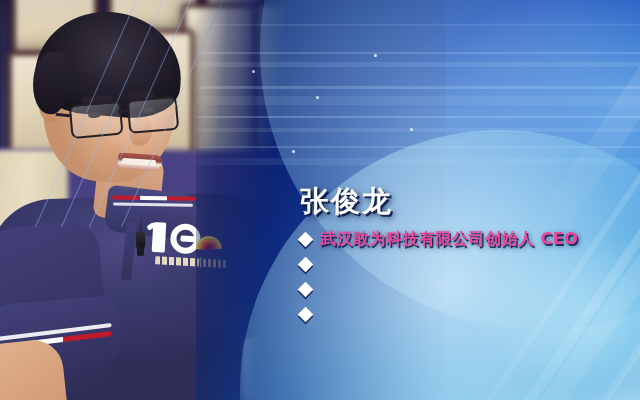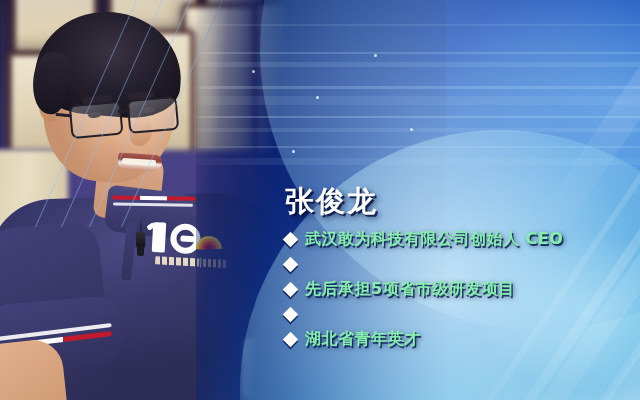--- a/index.html
+++ b/index.html
@@ -308,38 +308,38 @@
     transform:rotate(34deg);
   }
 
   .sparkle{position:absolute;width:3px;height:3px;border-radius:50%;background:rgba(225,240,255,.9);filter:blur(.4px);}
 
   
   .hairlines{position:absolute;left:0;top:0;width:330px;height:210px;pointer-events:none;}
   .hl{position:absolute;top:-60px;width:1px;height:300px;background:rgba(150,190,255,.45);transform:rotate(24deg);}
 
   
-  .textblock{position:absolute;left:285px;top:186px;width:340px;}
+  .textblock{position:absolute;left:300px;top:186px;width:340px;}
   .name{
     margin:0;
     font-size:29px;line-height:1.08;font-weight:700;color:#ffffff;
     letter-spacing:2px;
     text-shadow:2px 2px 0 rgba(6,20,70,.85), 3px 3px 6px rgba(4,14,56,.75);
   }
   .bullets{list-style:none;margin:10px 0 0 0;padding:0;}
   .bullet{
     display:flex;align-items:center;gap:9px;height:25px;
   }
   .dia{
     flex:0 0 auto;width:11px;height:11px;background:#ffffff;
     transform:rotate(45deg);
     box-shadow:1.5px 1.5px 0 rgba(6,22,76,.8);
   }
   .btxt{
-    font-size:16px;font-weight:700;color:#86efac;letter-spacing:.5px;white-space:nowrap;
+    font-size:16px;font-weight:700;color:#ec4899;letter-spacing:.5px;white-space:nowrap;
     text-shadow:1.5px 1.5px 0 rgba(6,22,76,.78), 2px 2px 5px rgba(4,14,56,.6);
   }
 </style>
 </head>
 <body>
 
 <div class="stage">
 
   <div class="room">
     <div class="room-wall"></div>
@@ -463,25 +463,20 @@
     <ul class="bullets">
       <li class="bullet">
         <span class="dia"></span>
         <span class="btxt">武汉敢为科技有限公司创始人  CEO</span>
       </li>
       <li class="bullet">
         <span class="dia"></span>
       </li>
       <li class="bullet">
         <span class="dia"></span>
-        <span class="btxt">先后承担5项省市级研发项目</span>
       </li>
       <li class="bullet">
         <span class="dia"></span>
       </li>
-      <li class="bullet">
-        <span class="dia"></span>
-        <span class="btxt">湖北省青年英才</span>
-      </li>
     </ul>
   </div>
 
 </div>
 
 </body></html>

